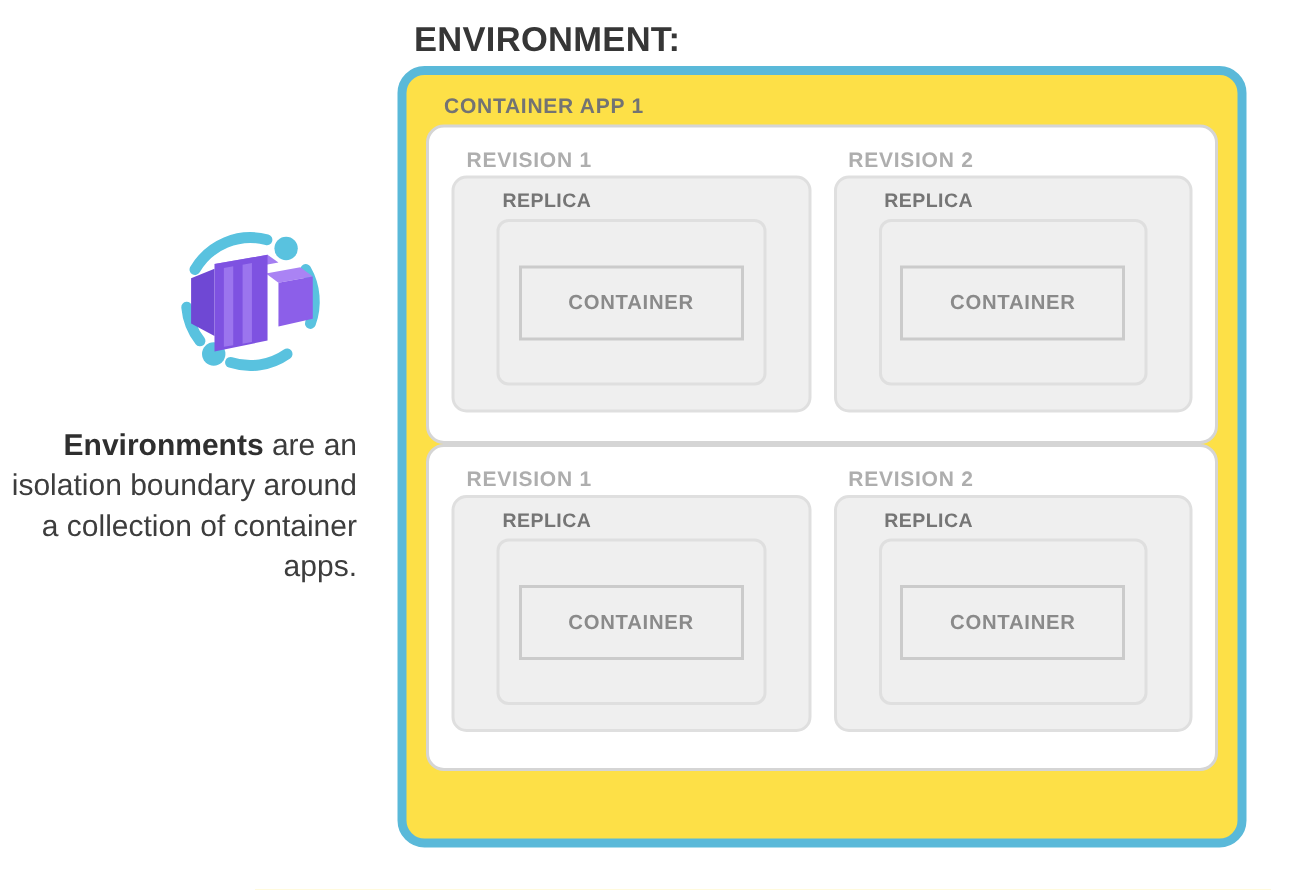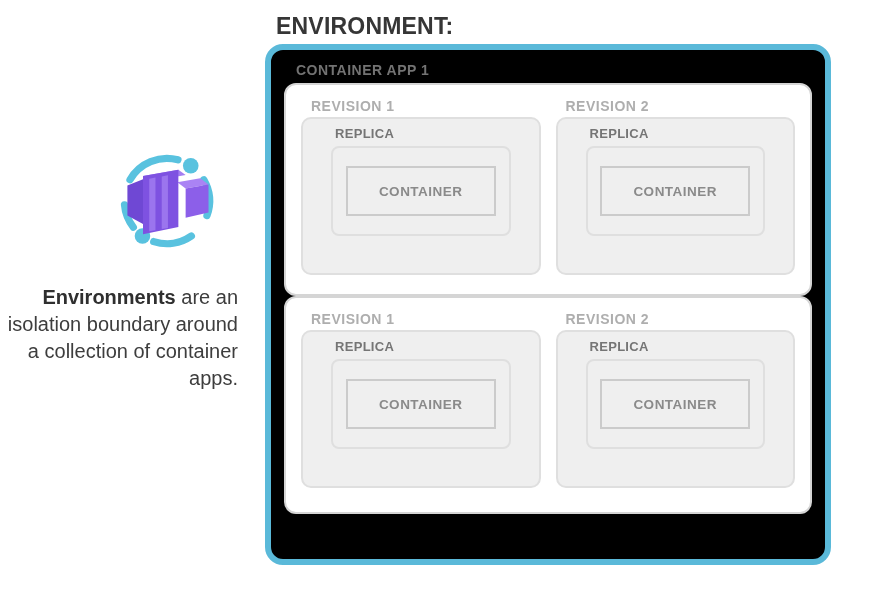--- a/index.html
+++ b/index.html
@@ -13,33 +13,33 @@
              font-size:20px; line-height:27px; color:#3d3d3d; font-weight:400; }
   .caption .kw { font-weight:700; color:#2f2f2f; }
 
   
   .header-row { position:absolute; left:276px; top:13px; display:flex; align-items:baseline; gap:9px; white-space:nowrap; }
   .header-title { font-size:23px; font-weight:800; color:#363636; letter-spacing:0.2px; }
   .header-subtitle { font-size:11.5px; font-weight:700; color:#7c7c7c; letter-spacing:0.55px; }
 
   
   .environment { position:absolute; left:265px; top:44px; width:566px; height:521px;
-                 box-sizing:border-box; background:#000000; border:6px solid #5ab9d9;
+                 box-sizing:border-box; background:#fde047; border:6px solid #5ab9d9;
                  border-radius:18px; padding:4px 13px 8px; }
   .app-label { margin:8px 0 5px 12px; font-size:14px; font-weight:700; color:#737373; letter-spacing:0.5px; }
   .app-box { box-sizing:border-box; background:#ffffff; border:2px solid #d5d5d5; border-radius:12px;
              display:flex; gap:15px; padding:12px 15px 0; }
   .app-box-1 { height:213px; }
   .app-box-2 { height:218px; }
   .revision { flex:1; min-width:0; }
   .revision-label { margin:1px 0 3px 10px; font-size:14px; font-weight:700; color:#aeaeae; letter-spacing:0.5px; }
   .revision-box { box-sizing:border-box; background:#efefef; border:2px solid #dfdfdf; border-radius:10px;
                   height:158px; padding:7px 28px 0; }
   .replica-label { margin:0 0 5px 4px; font-size:13px; font-weight:700; color:#757575; letter-spacing:0.3px; }
-  .replica-box { box-sizing:border-box; border:2px solid #dfdfdf; border-radius:8px; height:90px;
+  .replica-box { box-sizing:border-box; border:2px solid #dfdfdf; border-radius:8px; height:111px;
                  display:flex; align-items:center; justify-content:center; }
   .container-box { box-sizing:border-box; width:150px; height:50px; background:#efefef; border:2px solid #cbcbcb;
                    display:flex; align-items:center; justify-content:center;
                    font-size:13.5px; font-weight:700; color:#8a8a8a; letter-spacing:0.5px; }
 </style>
 </head>
 <body>
 
 <div class="canvas">
 

